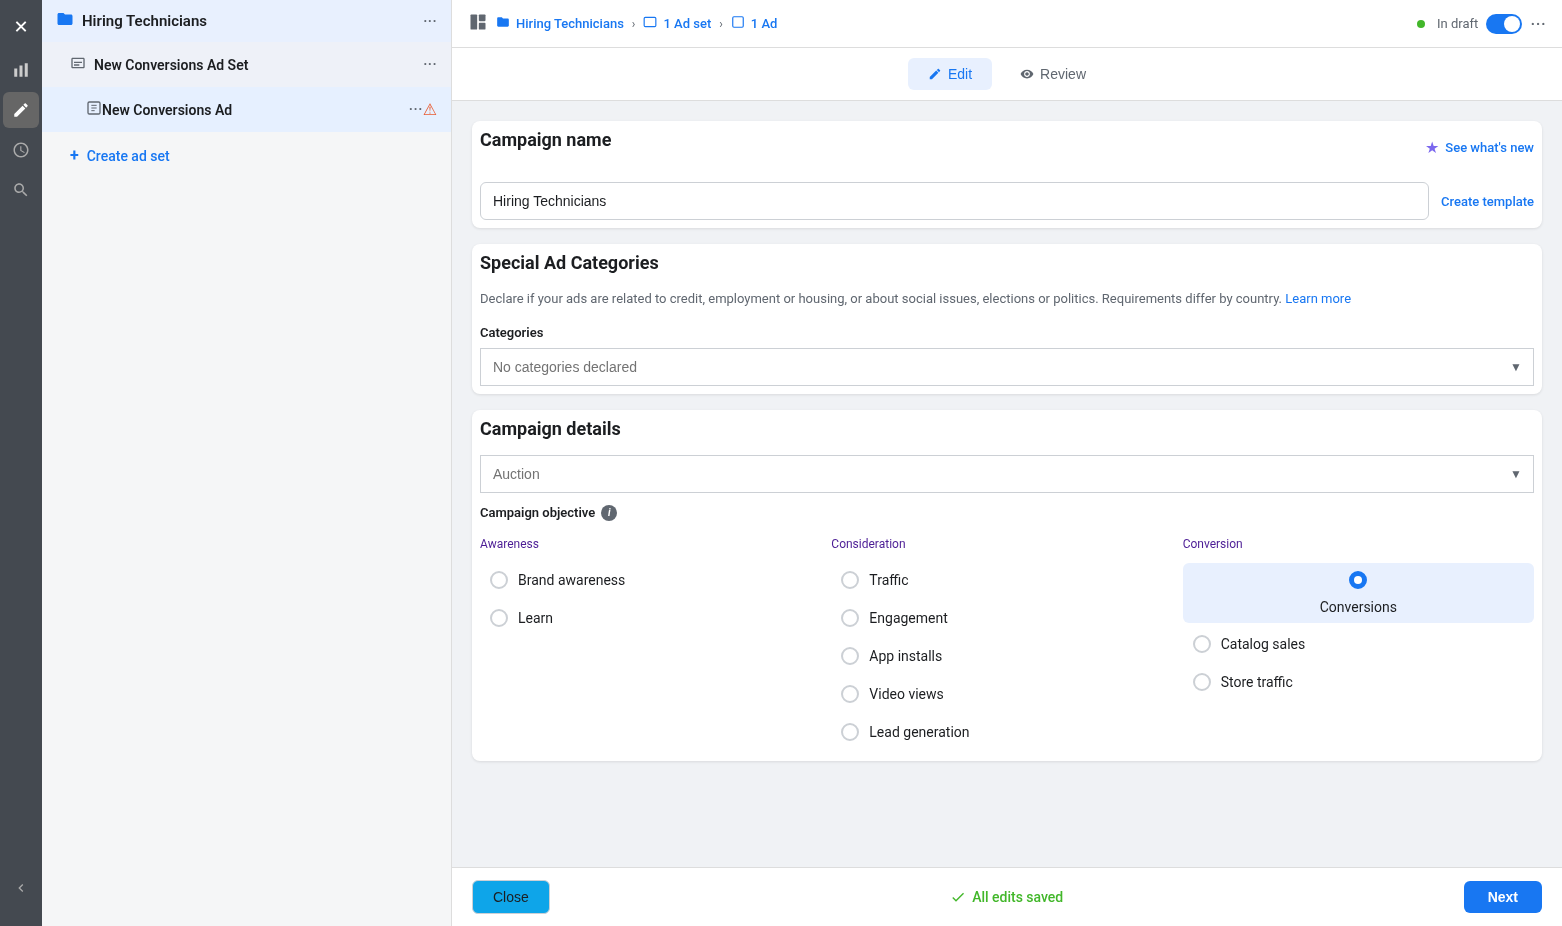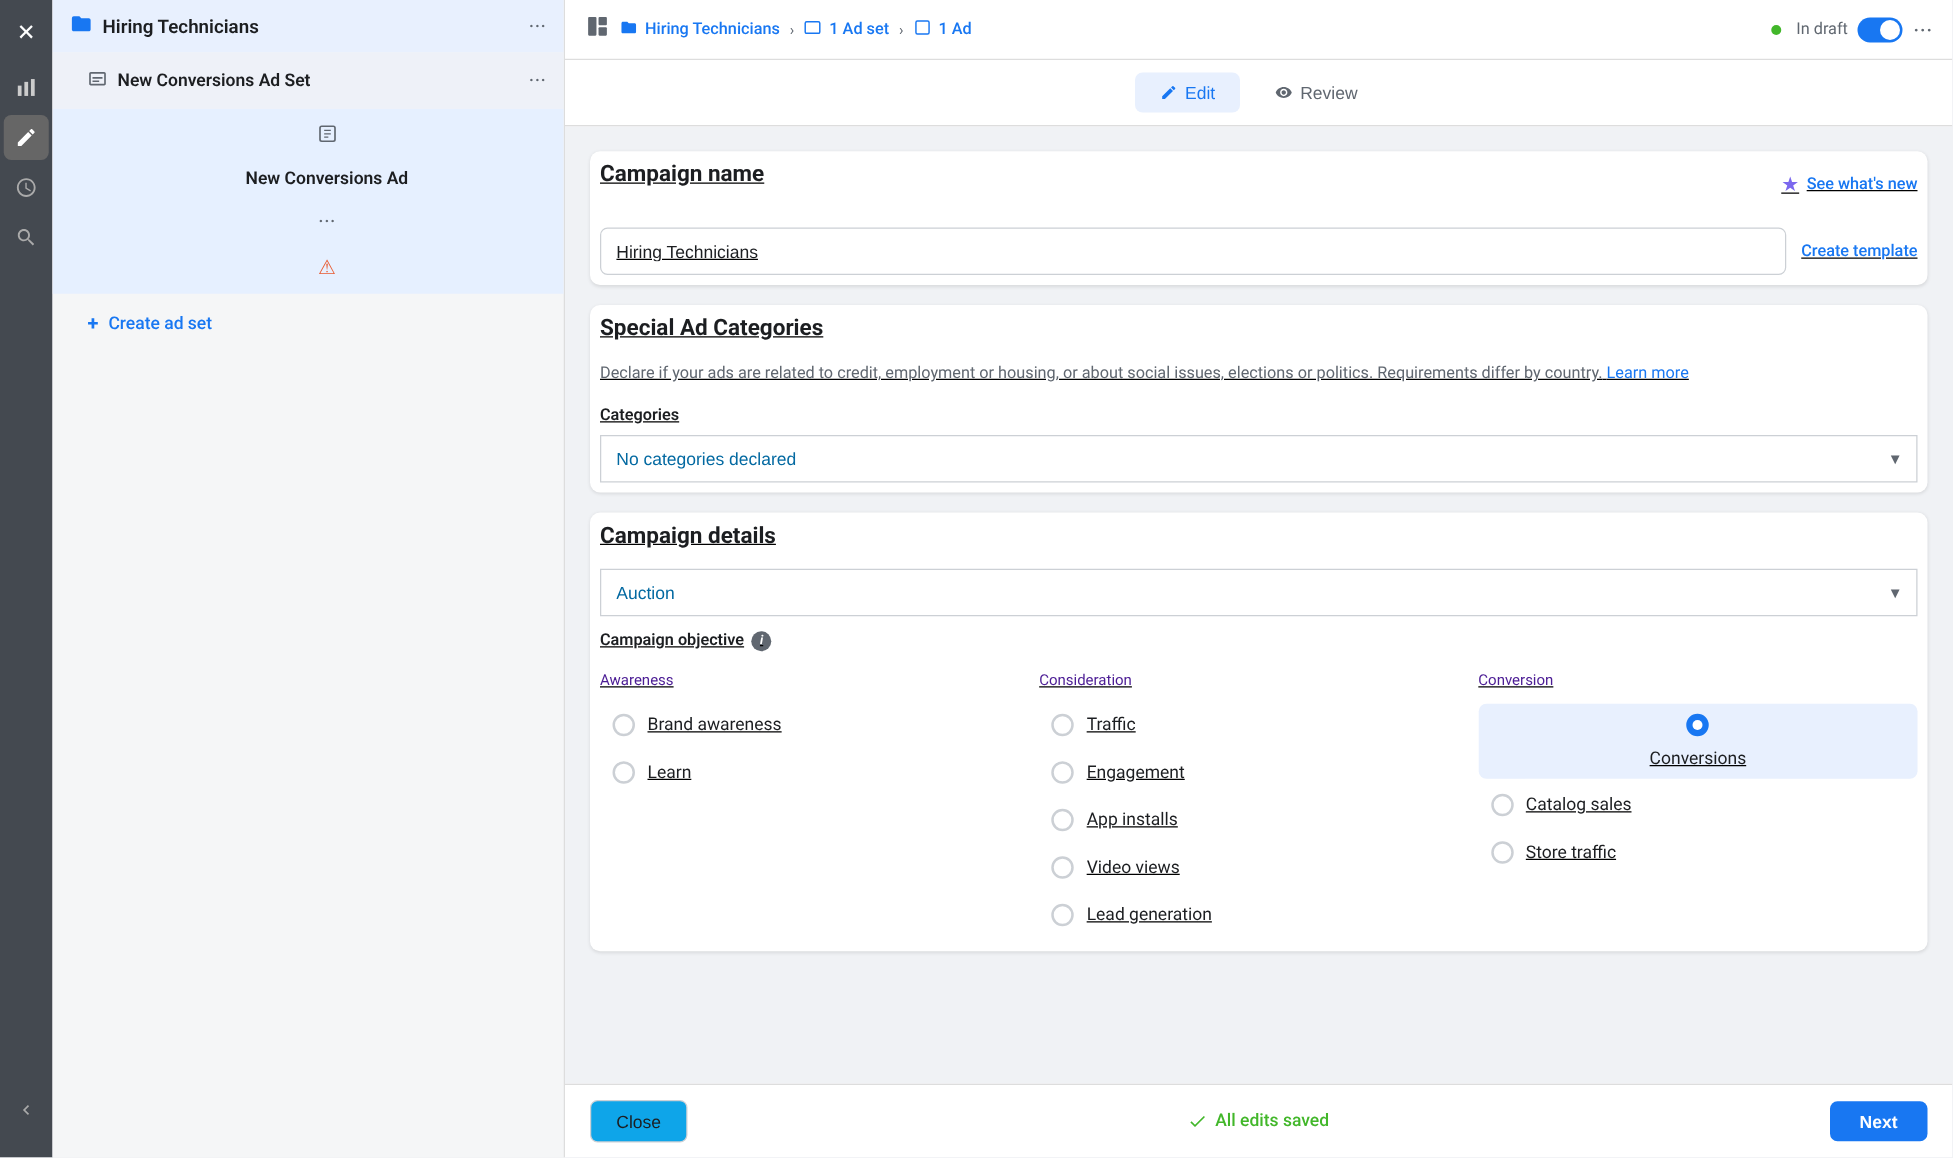--- a/index.html
+++ b/index.html
@@ -62,24 +62,23 @@
       background: #eef1f8;
     }
     .sidebar-adset .adset-icon { color: #606770; font-size: 14px; }
     .sidebar-adset .adset-name { font-weight: 600; color: #1c1e21; flex: 1; font-size: 14px; }
     .sidebar-adset .more-btn { color: #606770; font-size: 18px; cursor: pointer; }
 
     .sidebar-ad {
       display: flex;
       align-items: center;
       padding: 12px 14px 12px 44px;
-      gap: 16px;
+      gap: 0;
       cursor: pointer;
       background: #e6f0ff;
-      flex-direction: column;
     }
     .sidebar-ad .ad-icon { color: #606770; font-size: 14px; }
     .sidebar-ad .ad-name { font-weight: 600; color: #1c1e21; flex: 1; font-size: 14px; }
     .sidebar-ad .more-btn { color: #606770; font-size: 18px; cursor: pointer; }
     .sidebar-ad .warning-icon { color: #e85c33; font-size: 16px; }
 
     .create-adset {
       display: flex;
       align-items: center;
       gap: 8px;
@@ -168,21 +167,20 @@
       display: flex;
       flex-direction: column;
       gap: 16px;
     }
 
     .card {
       background: white;
       border-radius: 8px;
       padding: 8px;
       box-shadow: 0 1px 3px rgba(0,0,0,0.1);
-      text-decoration: underline;
     }
 
     .card-title {
       font-size: 18px;
       font-weight: 700;
       color: #1c1e21;
       margin-bottom: 16px;
     }
 
     .see-whats-new {
@@ -244,21 +242,21 @@
 
     .select-wrapper {
       position: relative;
     }
     .select-field {
       width: 100%;
       border: 1px solid #ccd0d5;
       border-radius: 0;
       padding: 10px 36px 10px 12px;
       font-size: 14px;
-      color: #0369a1;
+      color: #737373;
       appearance: none;
       background: white;
       cursor: pointer;
       outline: none;
     }
     .select-arrow {
       position: absolute;
       right: 12px;
       top: 50%;
       transform: translateY(-50%);

